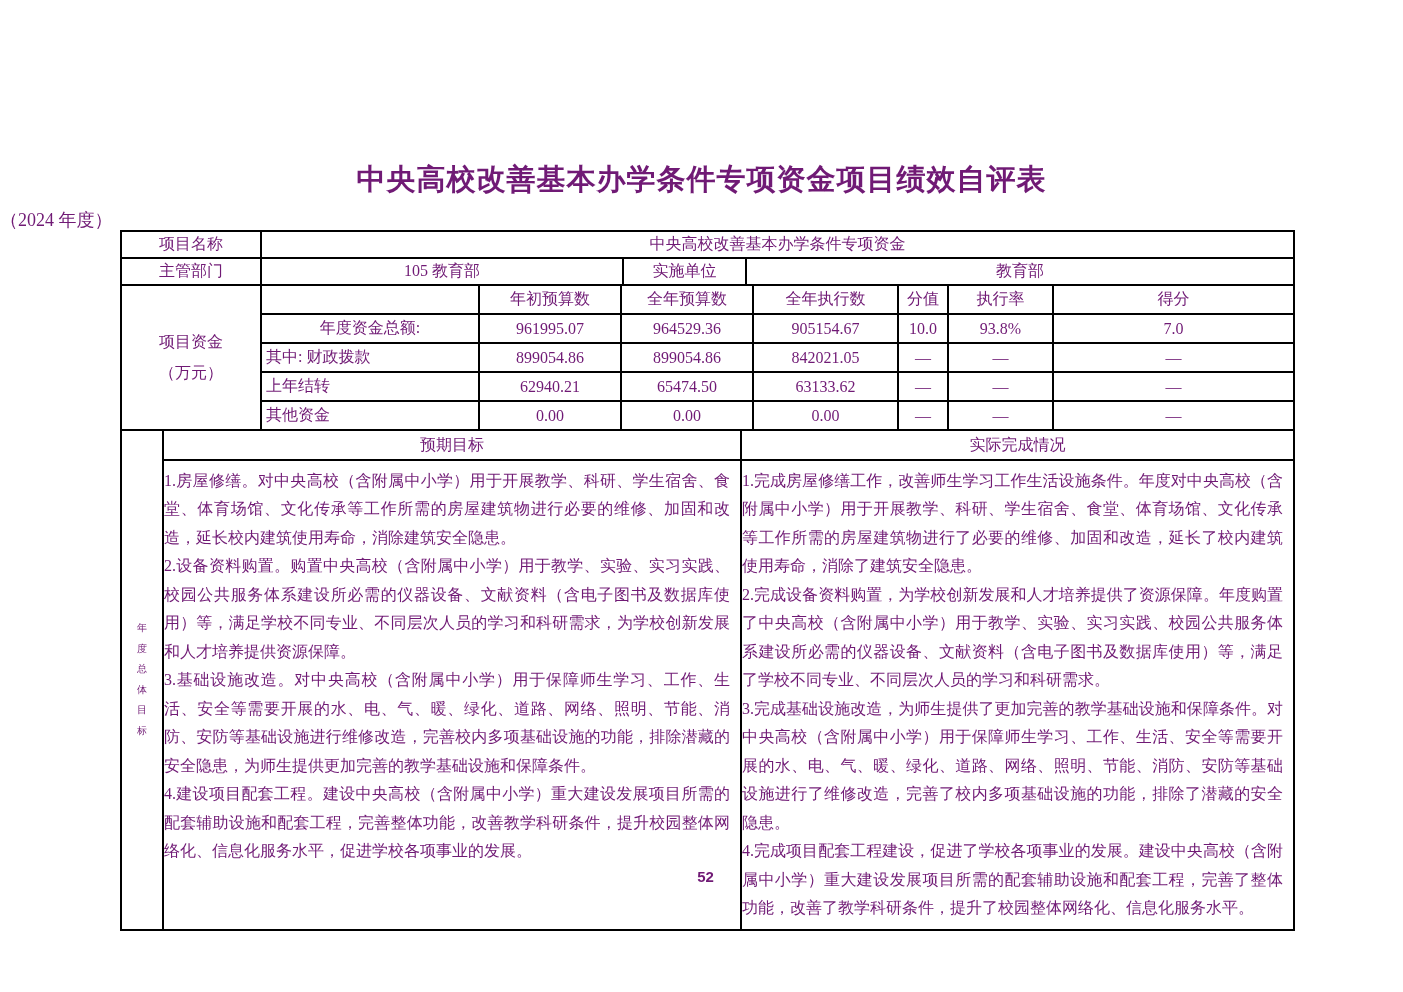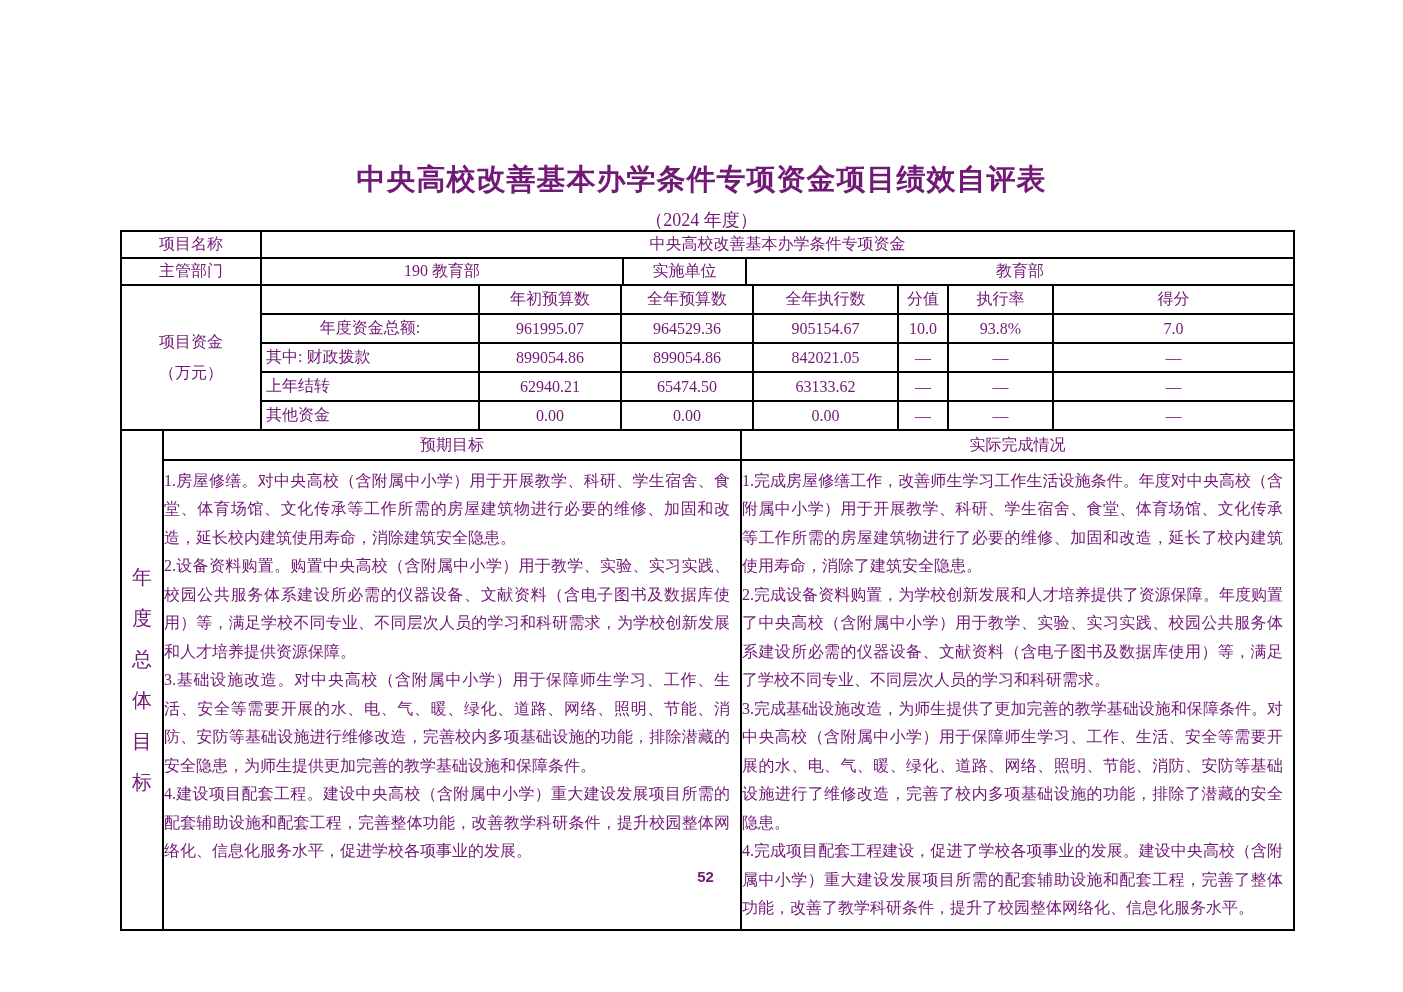--- a/index.html
+++ b/index.html
@@ -19,21 +19,20 @@
   .doc-title {
     margin: 0;
     padding-top: 160px;
     text-align: center;
     font-size: 29px;
     font-weight: bold;
     letter-spacing: 1px;
   }
   .doc-subtitle {
     margin: 8px 0 25px 0;
-    text-align: center;
     font-size: 18px;
     font-weight: normal;
   }
   .tbl-wrap {
     position: absolute;
     left: 120px;
     top: 230px;
     width: 1173px;
   }
   table {
@@ -57,21 +56,21 @@
     padding-right: 14px;
   }
   .side-label-cell {
     vertical-align: middle;
     padding: 0;
   }
   .side-label {
     width: 1.1em;
     margin: 0 auto;
     line-height: 2.05;
-    font-size: 20px;
+    font-size: 10px;
     text-align: center;
     overflow-wrap: break-word;
     word-break: break-all;
   }
   .goal-cell {
     vertical-align: top;
     text-align: justify;
     padding: 6px 10px 6px 0;
     height: 393px;
   }
@@ -112,21 +111,21 @@
           <col style="width:123px">
           <col style="width:548px">
       </colgroup>
       <tbody>
           <tr>
         <td>项目名称</td>
         <td colspan="3">中央高校改善基本办学条件专项资金</td>
       </tr>
       <tr>
         <td>主管部门</td>
-        <td>190 教育部</td>
+        <td>105 教育部</td>
         <td>实施单位</td>
         <td>教育部</td>
       </tr>
     </tbody>
       </table>
 
     <table class="sec-b" style="margin-top:-2px;">
       <colgroup>
         <col style="width:140px">
           <col style="width:218px">

